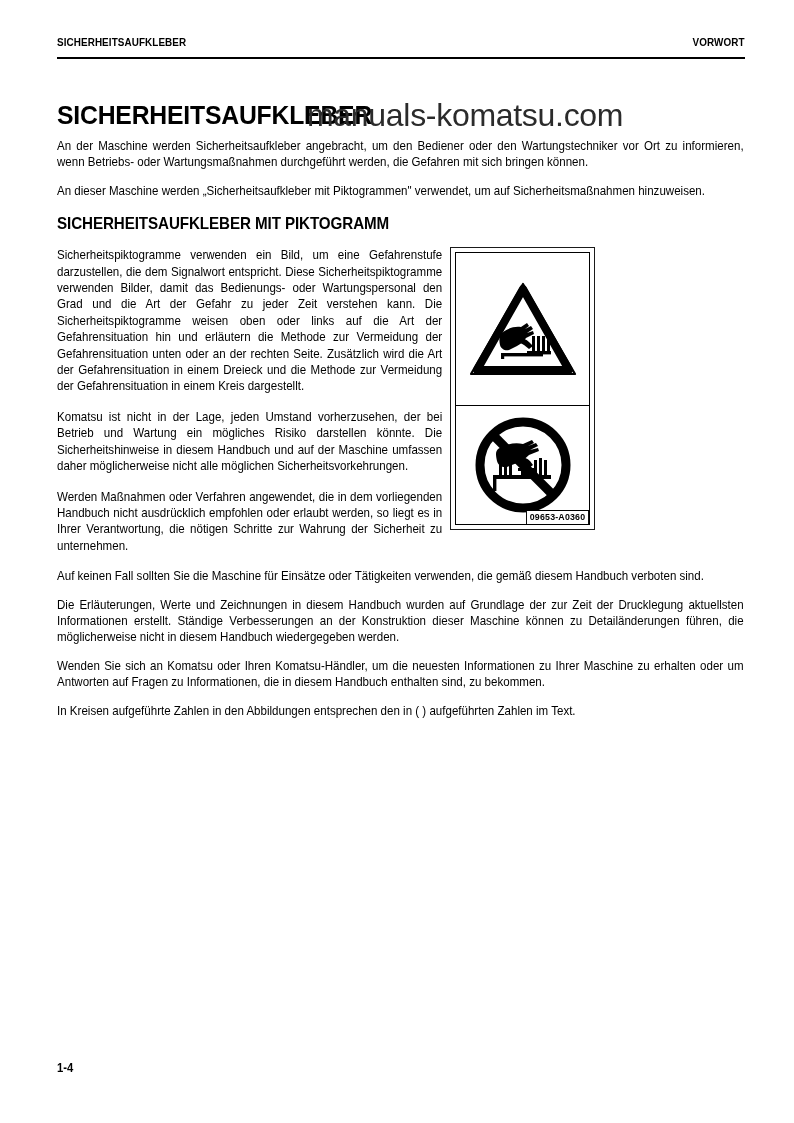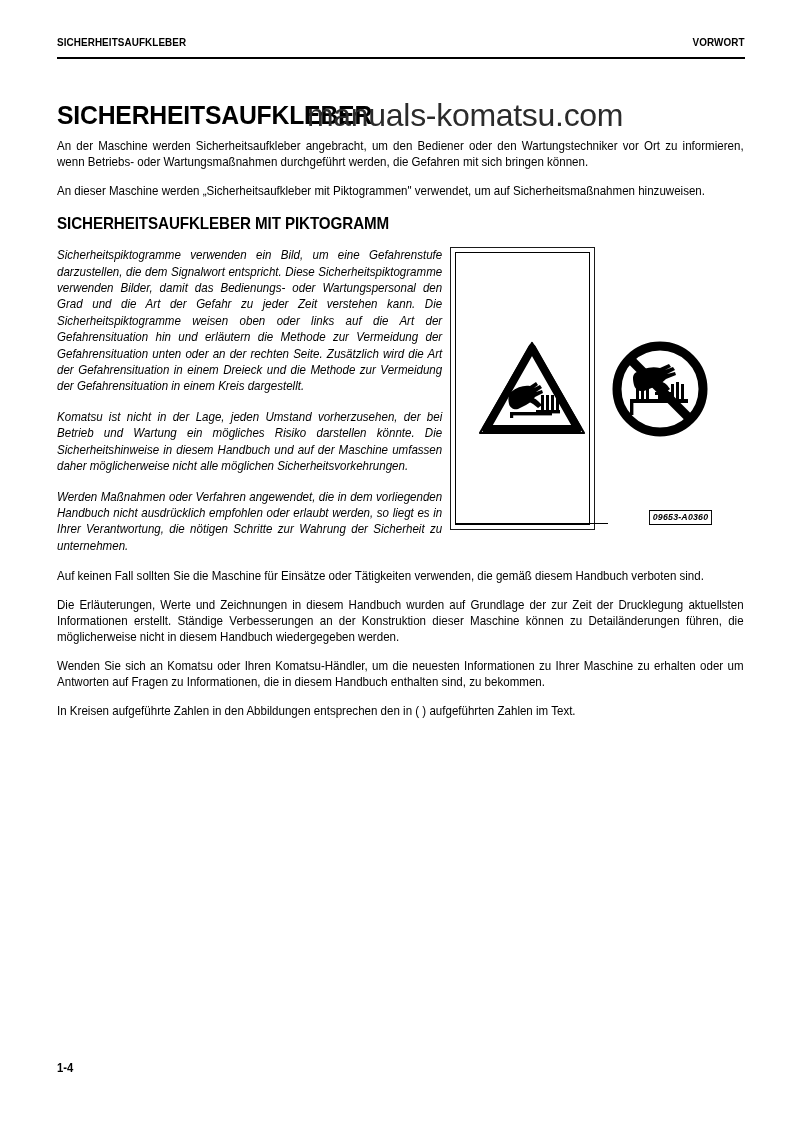--- a/index.html
+++ b/index.html
@@ -97,21 +97,20 @@
     width: 104.5%;
   }
 
   .gap-8 { height: 8px; }
   .gap-12 { height: 12px; }
   .gap-14 { height: 14px; }
 
   
   .wrap-region {
     position: relative;
-    font-style: italic;
   }
   .narrow-col {
     width: 386px;
   }
   .narrow-col p.body {
     width: 104.5%;
   }
 
   
   .figure {
@@ -125,21 +124,21 @@
     box-sizing: border-box;
     padding: 4px;
   }
   .figure-inner {
     position: relative;
     width: 100%;
     height: 100%;
     border: 1.6px solid #000000;
     box-sizing: border-box;
     display: flex;
-    flex-direction: row;
+    flex-direction: column;
   }
   .panel-top {
     flex: 0 0 152px;
     border-bottom: 1.6px solid #000000;
     display: flex;
     align-items: center;
     justify-content: center;
   }
   .panel-bottom {
     flex: 1 1 auto;

